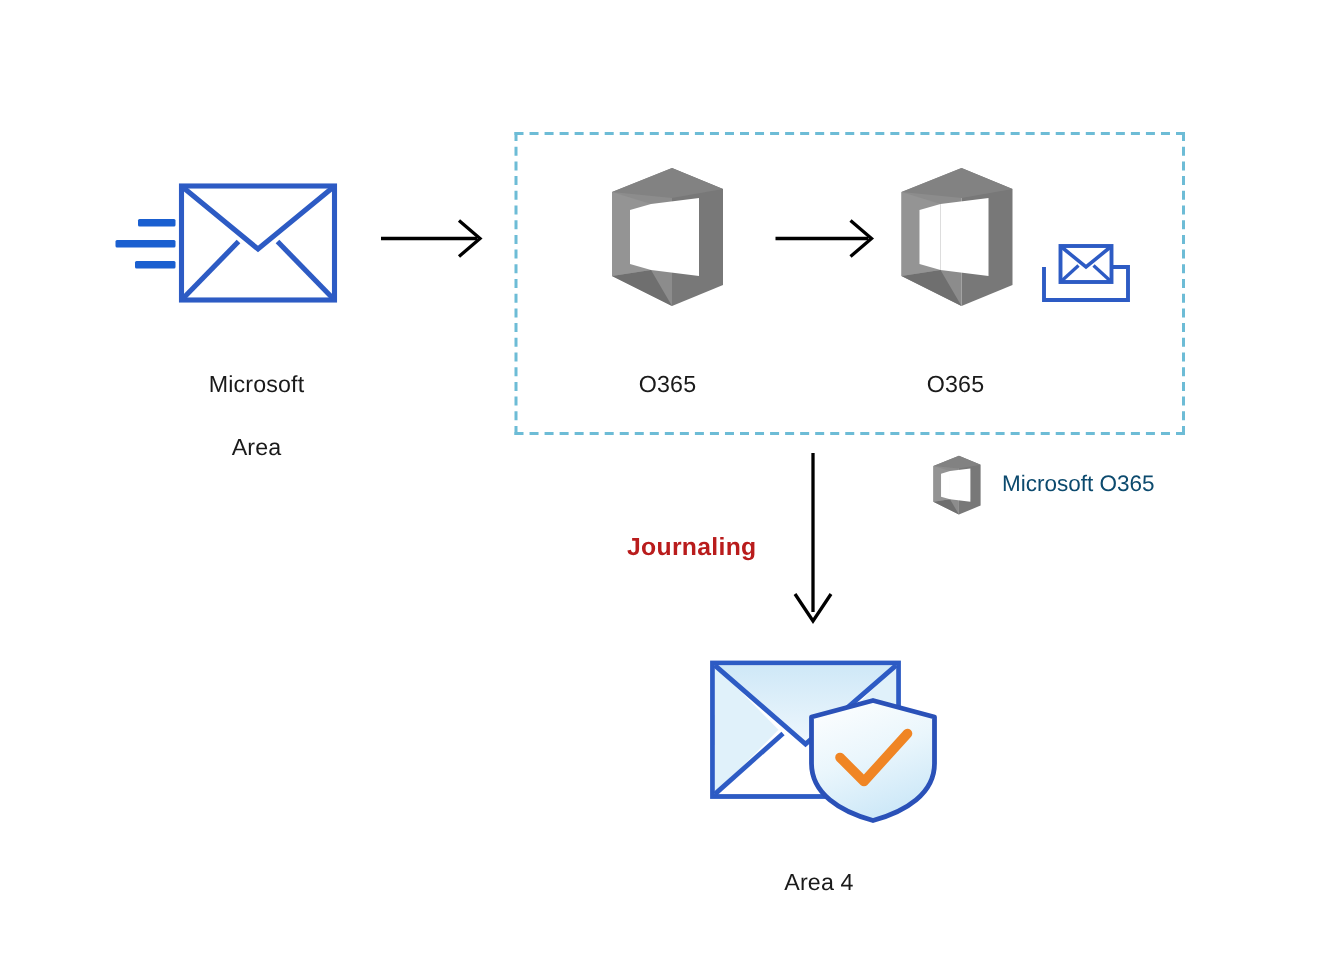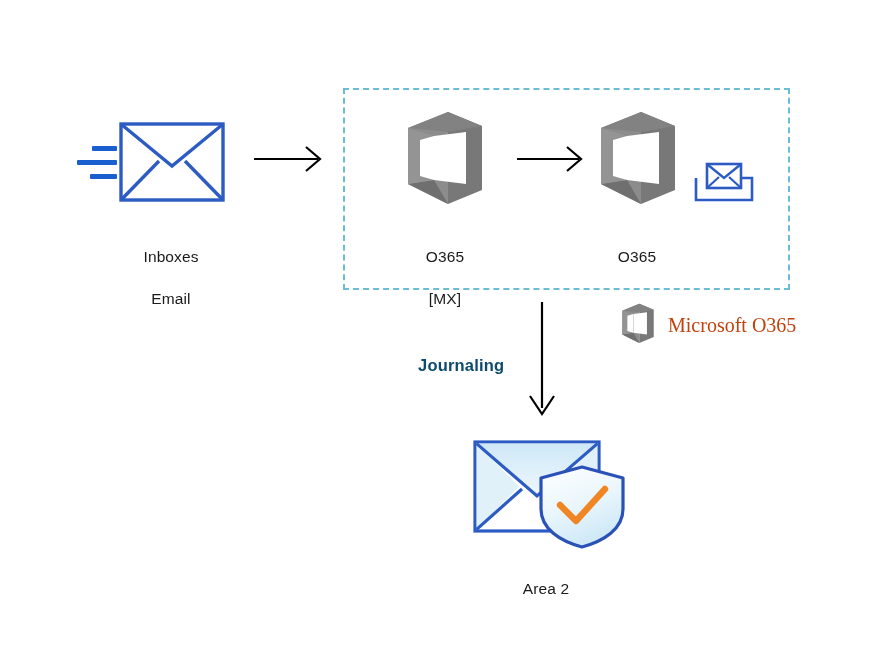--- a/index.html
+++ b/index.html
@@ -24,31 +24,31 @@
     color: #1a1a1a;
     font-size: 15.5px;
     line-height: 1.35;
     font-family: "Liberation Sans", sans-serif;
     white-space: pre-line;
     letter-spacing: 0.1px;
   }
   .label-line { display: block; }
   #journaling-label {
     position: absolute;
-    color: #0c4a6e;
+    color: #b91c1c;
     font-weight: bold;
     font-size: 16.5px;
     font-family: "Liberation Sans", sans-serif;
     letter-spacing: 0.2px;
   }
   #legend-text {
     position: absolute;
-    color: #c2410c;
-    font-size: 20px;
-    font-family: Liberation Serif, serif;
+    color: #0c4a6e;
+    font-size: 15px;
+    font-family: Liberation Sans, sans-serif;
   }
   #o365-zone {
     position: absolute;
     left: 343px;
     top: 88px;
     width: 447px;
     height: 202px;
     border: 2px dashed #6dbcd6;
     box-sizing: border-box;
     background: transparent;
@@ -73,22 +73,22 @@
   <div class="node" style="left:119px; top:122px;">
     <svg width="106" height="80" viewBox="0 0 106 80">
       <rect x="2" y="2" width="102" height="76" fill="#ffffff" stroke="#2d5bc4" stroke-width="3.4"></rect>
       <path d="M2.5 2.5 L53 44 L103.5 2.5" fill="none" stroke="#2d5bc4" stroke-width="3.4" stroke-linejoin="miter"></path>
       <path d="M2.5 77.5 L40 39" fill="none" stroke="#2d5bc4" stroke-width="3.4"></path>
       <path d="M103.5 77.5 L66 39" fill="none" stroke="#2d5bc4" stroke-width="3.4"></path>
     </svg>
   </div>
 
   <div class="label" style="left:85px; top:226px; width:172px;">
-    <span class="label-line">Inboxes</span>
-    <span class="label-line">Email</span>
+    <span class="label-line">Microsoft</span>
+    <span class="label-line">Area</span>
   </div>
 
   <div class="node" style="left:254px; top:143px;">
     <svg width="72" height="32" viewBox="0 0 72 32">
       <line x1="0" y1="16" x2="64" y2="16" stroke="#000000" stroke-width="2.2"></line>
       <path d="M52 4 L66 16 L52 28" fill="none" stroke="#000000" stroke-width="2.2" stroke-linecap="butt" stroke-linejoin="miter"></path>
     </svg>
   </div>
 
   <div class="node" style="left:404px; top:110px;">
@@ -106,21 +106,20 @@
 
       <path d="M4 74 L30 70 L44 94 Z" fill="#6f6f6f"></path>
 
       <path d="M4 18 L30 26 L30 70 L4 74 Z" fill="#949494"></path>
       <path d="M16 30 L30 26 L30 70 L16 66 Z" fill="#ffffff"></path>
     </svg>
   </div>
 
   <div class="label" style="left:360px; top:226px; width:170px;">
     <span class="label-line">O365</span>
-    <span class="label-line">[MX]</span>
   </div>
 
   <div class="node" style="left:517px; top:143px;">
     <svg width="70" height="32" viewBox="0 0 70 32">
       <line x1="0" y1="16" x2="62" y2="16" stroke="#000000" stroke-width="2.2"></line>
       <path d="M50 4 L64 16 L50 28" fill="none" stroke="#000000" stroke-width="2.2" stroke-linejoin="miter"></path>
     </svg>
   </div>
 
   <div class="node" style="left:597px; top:110px;">
@@ -201,16 +200,16 @@
       <path d="M4.6 92.4 L50 52" fill="none" stroke="#2d5bc4" stroke-width="3.2"></path>
       <path d="M125.4 92.4 L80 52" fill="none" stroke="#2d5bc4" stroke-width="3.2"></path>
 
       <path d="M110 30 L151 41 L151 72 C151 92 132 104 110 110 C88 104 69 92 69 72 L69 41 Z" fill="url(#shieldGrad)" stroke="#2a51b8" stroke-width="3.2" stroke-linejoin="round"></path>
 
       <path d="M88 68 L104 84 L133 52" fill="none" stroke="#f08524" stroke-width="6.4" stroke-linecap="round" stroke-linejoin="round"></path>
     </svg>
   </div>
 
   <div class="label" style="left:456px; top:558px; width:180px;">
-    <span class="label-line">Area 2</span>
+    <span class="label-line">Area 4</span>
   </div>
 
 </div>
 
 </body></html>

